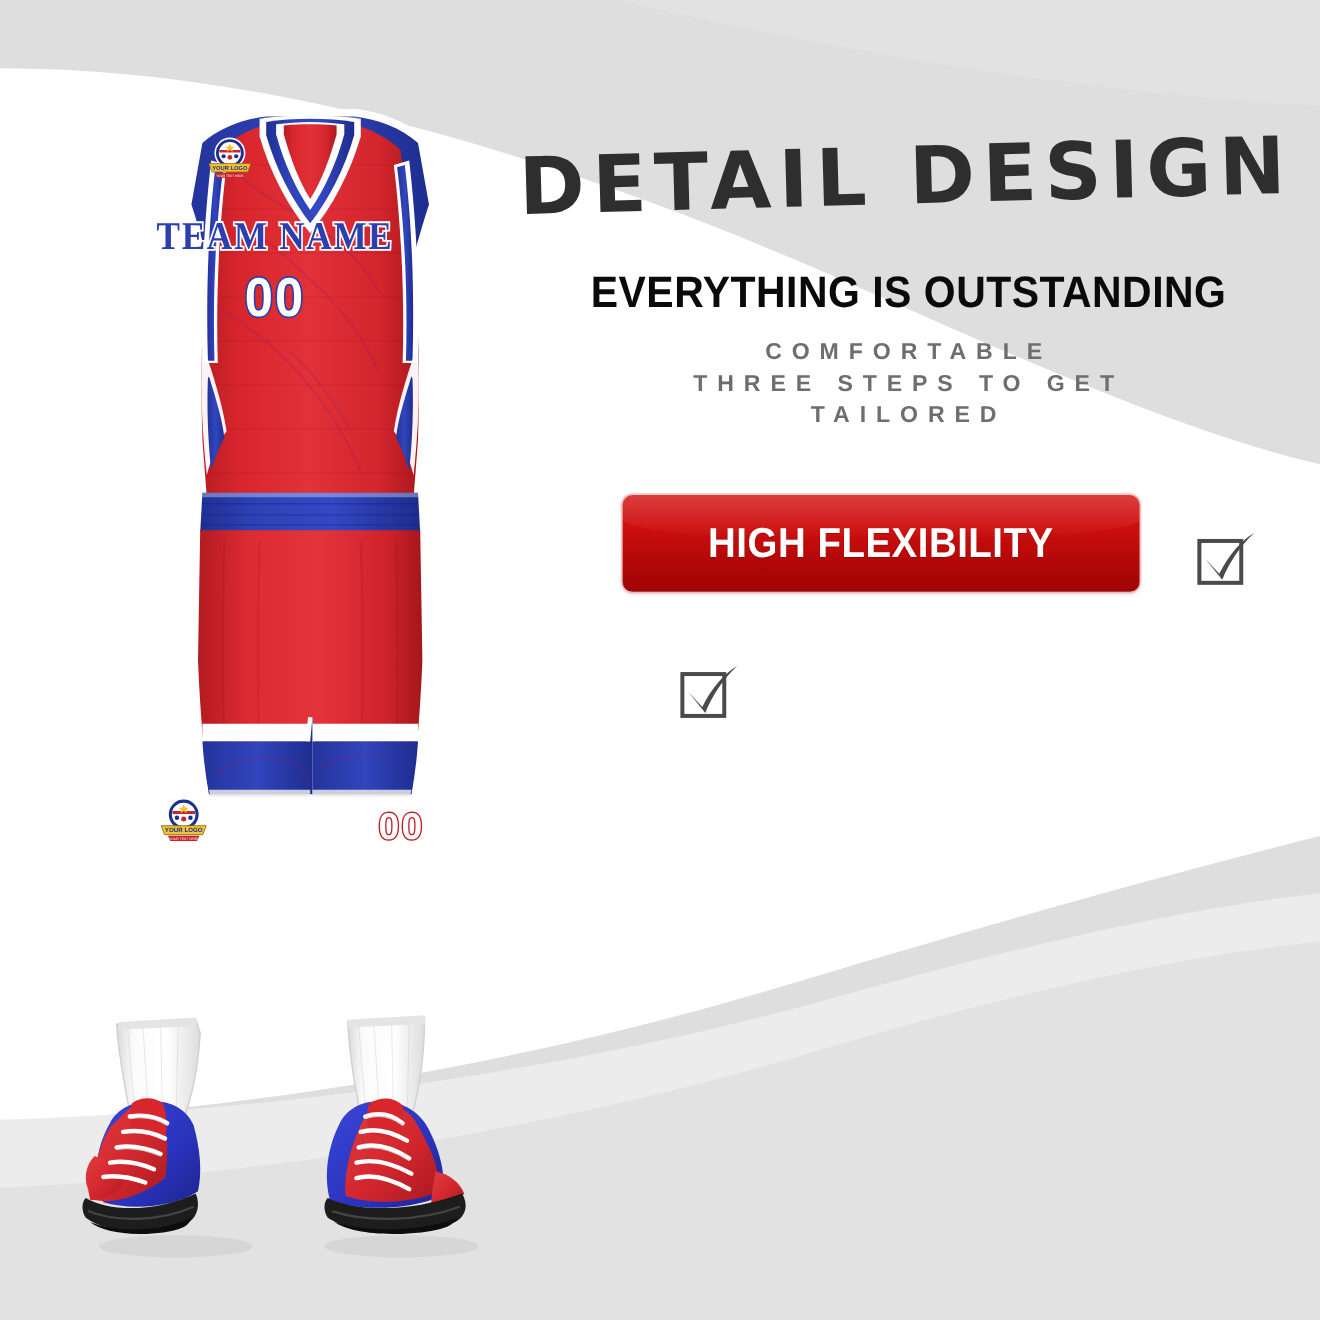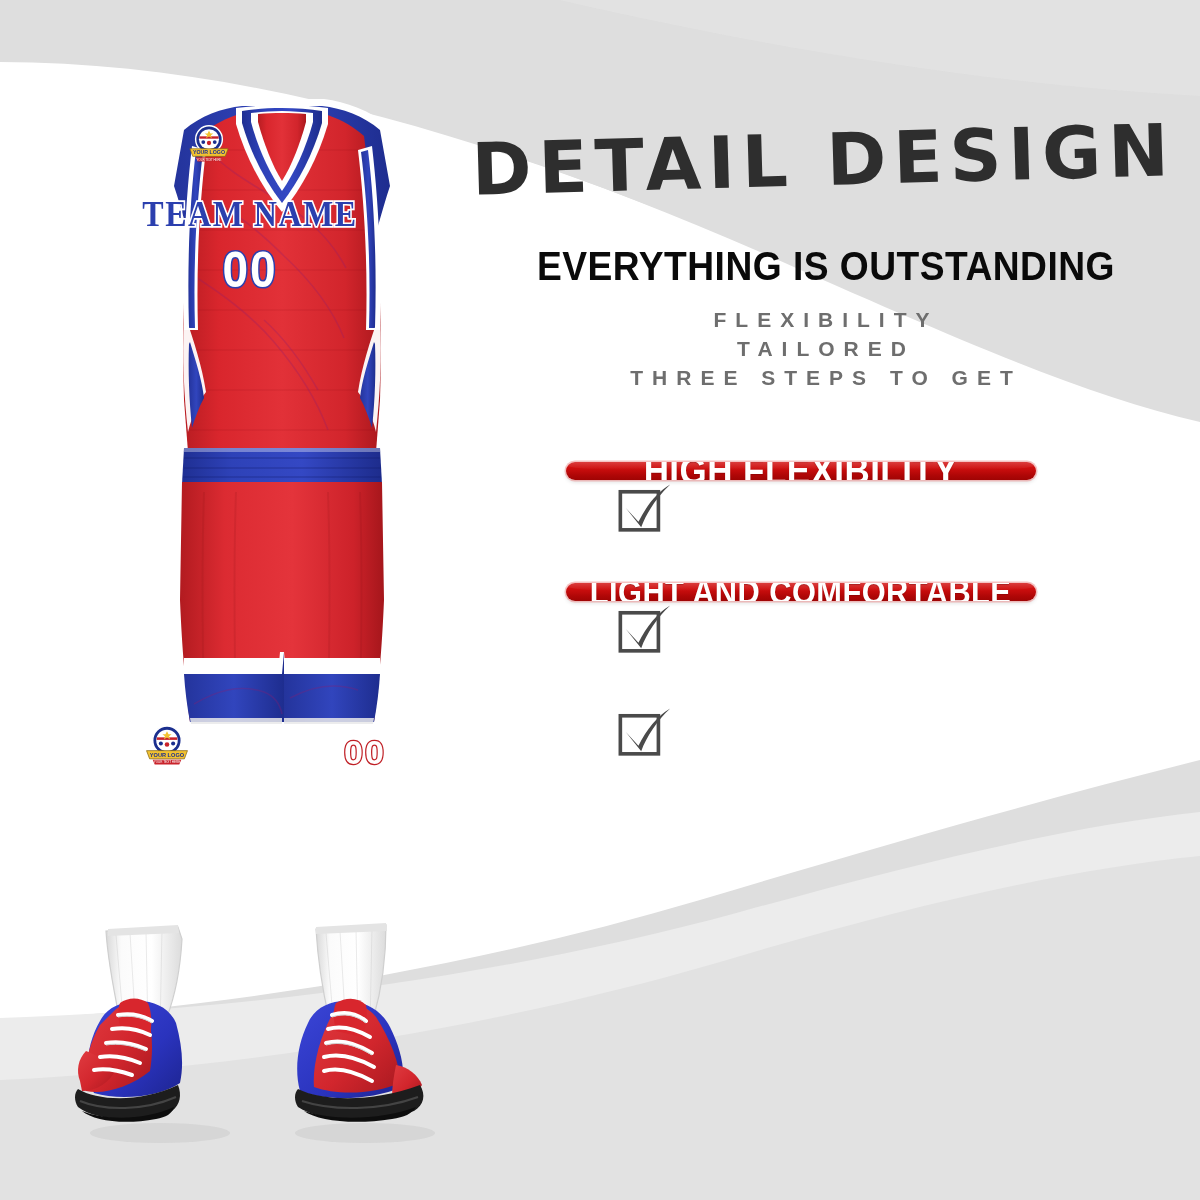--- a/index.html
+++ b/index.html
@@ -157,22 +157,21 @@
     position: absolute;
     left: 96px;
     top: 462px;
     width: 620px;
   }
   .feature-row {
     position: relative;
     height: 76px;
     margin-bottom: 45px;
     display: flex;
-    align-items: flex-start;
-    flex-direction: column;
+    align-items: flex-end;
   }
   .feature-bar {
     position: relative;
     width: 470px;
     height: 88px;
     border-radius: 9px;
     background: linear-gradient(to bottom,
         #d31616 0%,
         #cf0f0f 30%,
         #c00b0b 52%,
@@ -479,50 +478,39 @@
 
     <div class="headline">
       <svg viewBox="0 0 700 95" preserveAspectRatio="xMidYMid meet">
         <text class="headline-text" x="350" y="72" text-anchor="middle" transform="rotate(-1.6 350 60)">DETAIL DESIGN</text>
       </svg>
     </div>
 
     <div class="subheadline">EVERYTHING IS OUTSTANDING</div>
 
     <div class="tagline-group">
-      <div class="tagline">FLEXIBILITY</div>
+      <div class="tagline">COMFORTABLE</div>
+      <div class="tagline">THREE STEPS TO GET</div>
       <div class="tagline">TAILORED</div>
-      <div class="tagline">THREE STEPS TO GET</div>
     </div>
 
     <div class="features">
 
       <div class="feature-row">
         <div class="feature-bar">
           <span class="feature-label">HIGH FLEXIBILITY</span>
         </div>
         <span class="check-icon">
           <svg viewBox="0 0 64 64">
             <rect x="7" y="13" width="42" height="42" fill="none" stroke="#4a4a4a" stroke-width="4"></rect>
             <path d="M13 31 L 27 46 C 36 28, 48 13, 62 5 C 48 18, 36 36, 30 52 Z" fill="#4a4a4a"></path>
           </svg>
         </span>
       </div>
 
-      <div class="feature-row">
-        <div class="feature-bar">
-          <span class="feature-label tight">LIGHT AND COMFORTABLE</span>
-        </div>
-        <span class="check-icon">
-          <svg viewBox="0 0 64 64">
-            <rect x="7" y="13" width="42" height="42" fill="none" stroke="#4a4a4a" stroke-width="4"></rect>
-            <path d="M13 31 L 27 46 C 36 28, 48 13, 62 5 C 48 18, 36 36, 30 52 Z" fill="#4a4a4a"></path>
-          </svg>
-        </span>
-      </div>
 
       <div class="feature-row">
         <span class="check-icon">
           <svg viewBox="0 0 64 64">
             <rect x="7" y="13" width="42" height="42" fill="none" stroke="#4a4a4a" stroke-width="4"></rect>
             <path d="M13 31 L 27 46 C 36 28, 48 13, 62 5 C 48 18, 36 36, 30 52 Z" fill="#4a4a4a"></path>
           </svg>
         </span>
       </div>
 

